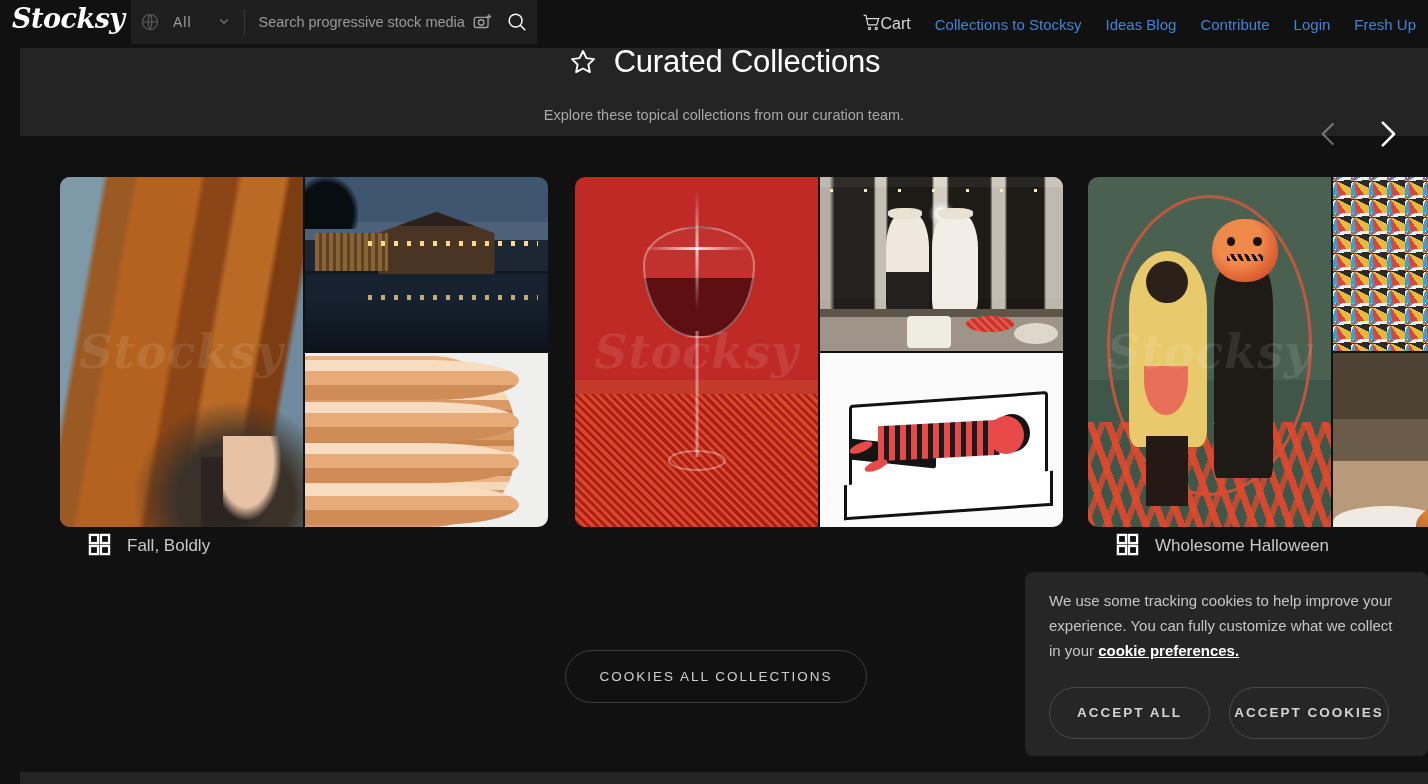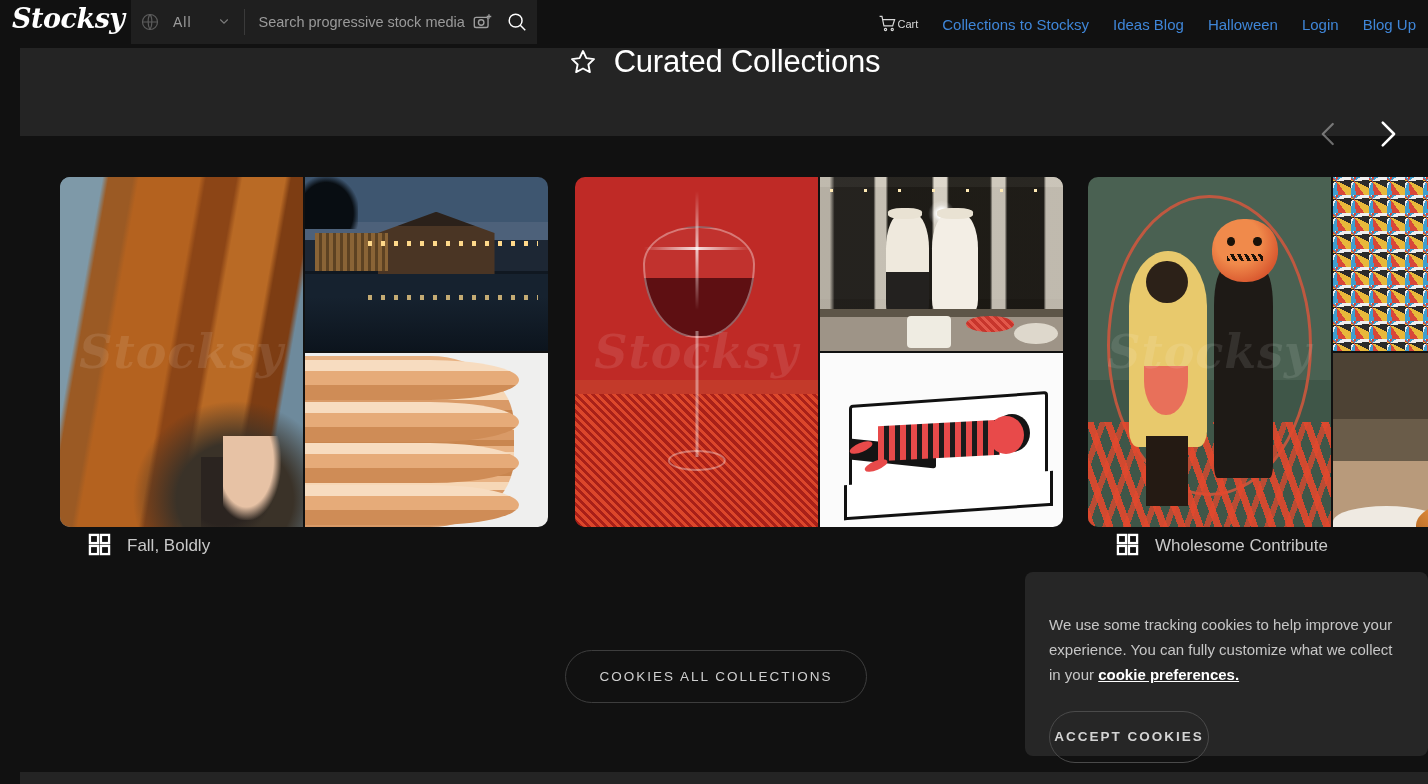--- a/index.html
+++ b/index.html
@@ -50,21 +50,21 @@
   .search-input::placeholder { color: #9a9a9a; }
   .cam-btn { width: 28px; height: 28px; display:flex; align-items:center; justify-content:center; }
   .mag-btn { width: 40px; height: 40px; display:flex; align-items:center; justify-content:center; }
 
   .nav {
     position: absolute; right: 0; top: 0; height: 48px;
     display: flex; align-items: center; gap: 0px; padding-right: 2px;
   }
   .cart {
     display: flex; align-items: center; 
-    color: #d8d8d8; font-size: 11px; margin-right: 24px;
+    color: #d8d8d8; font-size: 16px; margin-right: 24px;
   }
   .nav a {
     color: #3f86d8; font-size: 15px; text-decoration: none; margin-right: 24px;
     white-space: nowrap;
   }
   .nav a:last-child { margin-right: 10px; }
 
   
   .panel {
     position: absolute; left: 20px; top: 35px;
@@ -127,21 +127,21 @@
     color: #cfcfcf; font-size: 13.5px; letter-spacing: 2px;
     font-family: "Liberation Sans", sans-serif;
     cursor: pointer;
   }
 
   
   .cookie {
     position: absolute; left: 1025px; top: 572px;
     width: 403px; height: 184px;
     background: #262626; border-radius: 8px;
-    padding: 40px 24px 0 24px;
+    padding: 16px 24px 0 24px;
     z-index: 60;
   }
   .cookie-text {
     color: #c6c6c6; font-size: 15px; line-height: 25px;
   }
   .cookie-link {
     color: #ffffff; font-weight: 700; text-decoration: underline;
   }
   .cookie-btns { display: flex; gap: 19px; margin-top: 24px; }
   .cookie-btn {
@@ -477,35 +477,36 @@
         <svg viewBox="0 0 24 24" width="19" height="19" fill="none" stroke="#d8d8d8" stroke-width="1.5">
           <path d="M2 3h3l2.5 12h11L21 7H6"></path>
             <circle cx="9.5" cy="19.5" r="1.4"></circle>
             <circle cx="18" cy="19.5" r="1.4"></circle>
         </svg>
       </span>
       <span>Cart</span>
     </span>
     <a href="#">Collections to Stocksy</a>
     <a href="#">Ideas Blog</a>
-    <a href="#">Halloween</a>
+    <a href="#">Contribute</a>
     <a href="#">Login</a>
-    <a href="#">Blog Up</a>
+    <a href="#">Fresh Up</a>
   </div>
 </div>
 
 <div class="panel">
   <div class="panel-title">
     <span class="star-icon">
       <svg viewBox="0 0 24 24" width="30" height="30" fill="none" stroke="#ffffff" stroke-width="1.5" stroke-linejoin="round">
         <path d="M12 3.2l2.7 5.7 6.1.8-4.5 4.3 1.2 6.1L12 17.2 6.5 20.1l1.2-6.1L3.2 9.7l6.1-.8z"></path>
       </svg>
     </span>
     <span>Curated Collections</span>
   </div>
+  <div class="panel-sub">Explore these topical collections from our curation team.</div>
 
   <div class="arrow arrow-prev">
     <span>
       <svg viewBox="0 0 24 24" width="30" height="30" fill="none" stroke="#ffffff" stroke-width="1.7" stroke-linecap="round" stroke-linejoin="round">
         <path d="M15 4L7 12l8 8"></path>
       </svg>
     </span>
   </div>
   <div class="arrow arrow-next">
     <span>
@@ -626,29 +627,30 @@
     </div>
     <div class="card-label">
       <span class="grid-icon">
         <svg viewBox="0 0 24 24" width="23" height="23" fill="none" stroke="#ffffff" stroke-width="2.4">
           <rect x="2" y="2" width="8.5" height="8.5"></rect>
             <rect x="13.5" y="2" width="8.5" height="8.5"></rect>
           <rect x="2" y="13.5" width="8.5" height="8.5"></rect>
             <rect x="13.5" y="13.5" width="8.5" height="8.5"></rect>
         </svg>
       </span>
-      <span>Wholesome Contribute</span>
+      <span>Wholesome Halloween</span>
     </div>
   </div>
 </div>
 
 <button class="browse">COOKIES ALL COLLECTIONS</button>
 
 <div class="cookie">
   <div class="cookie-text">
     <span>We use some tracking cookies to help improve your experience. You can fully customize what we collect in your </span><a class="cookie-link" href="#">cookie preferences.</a>
   </div>
   <div class="cookie-btns">
+    <button class="cookie-btn accept">ACCEPT ALL</button>
     <button class="cookie-btn manage">ACCEPT COOKIES</button>
   </div>
 </div>
 
 <div class="footer-strip"></div>
 
 </body></html>

